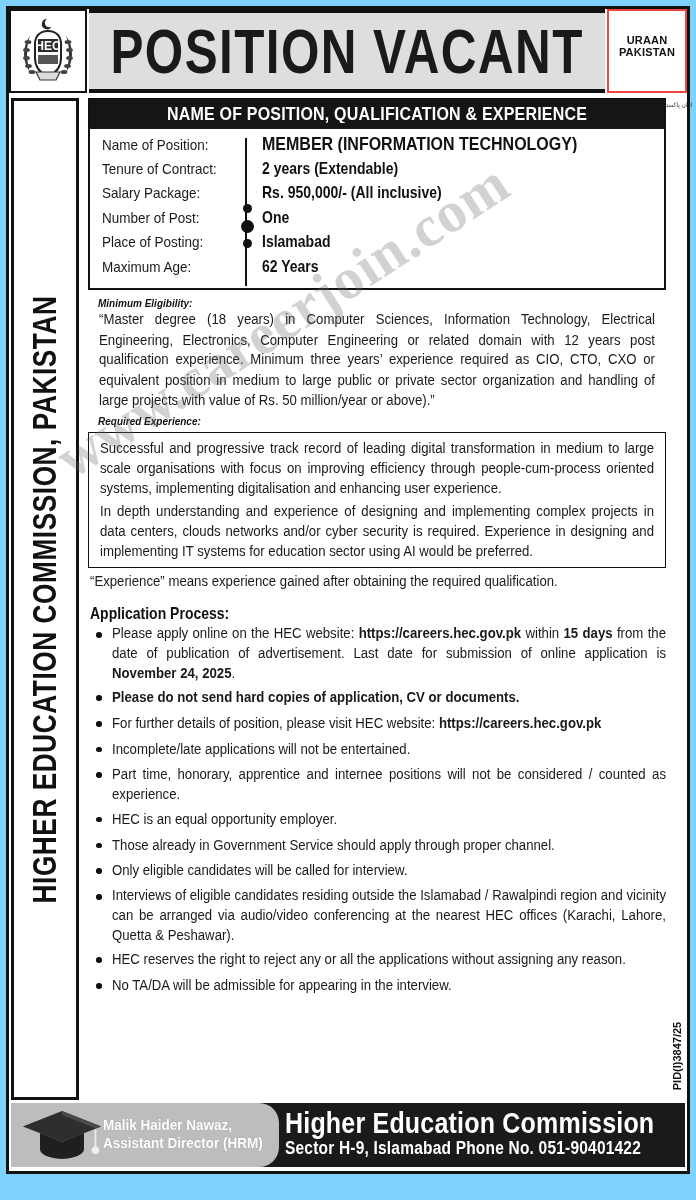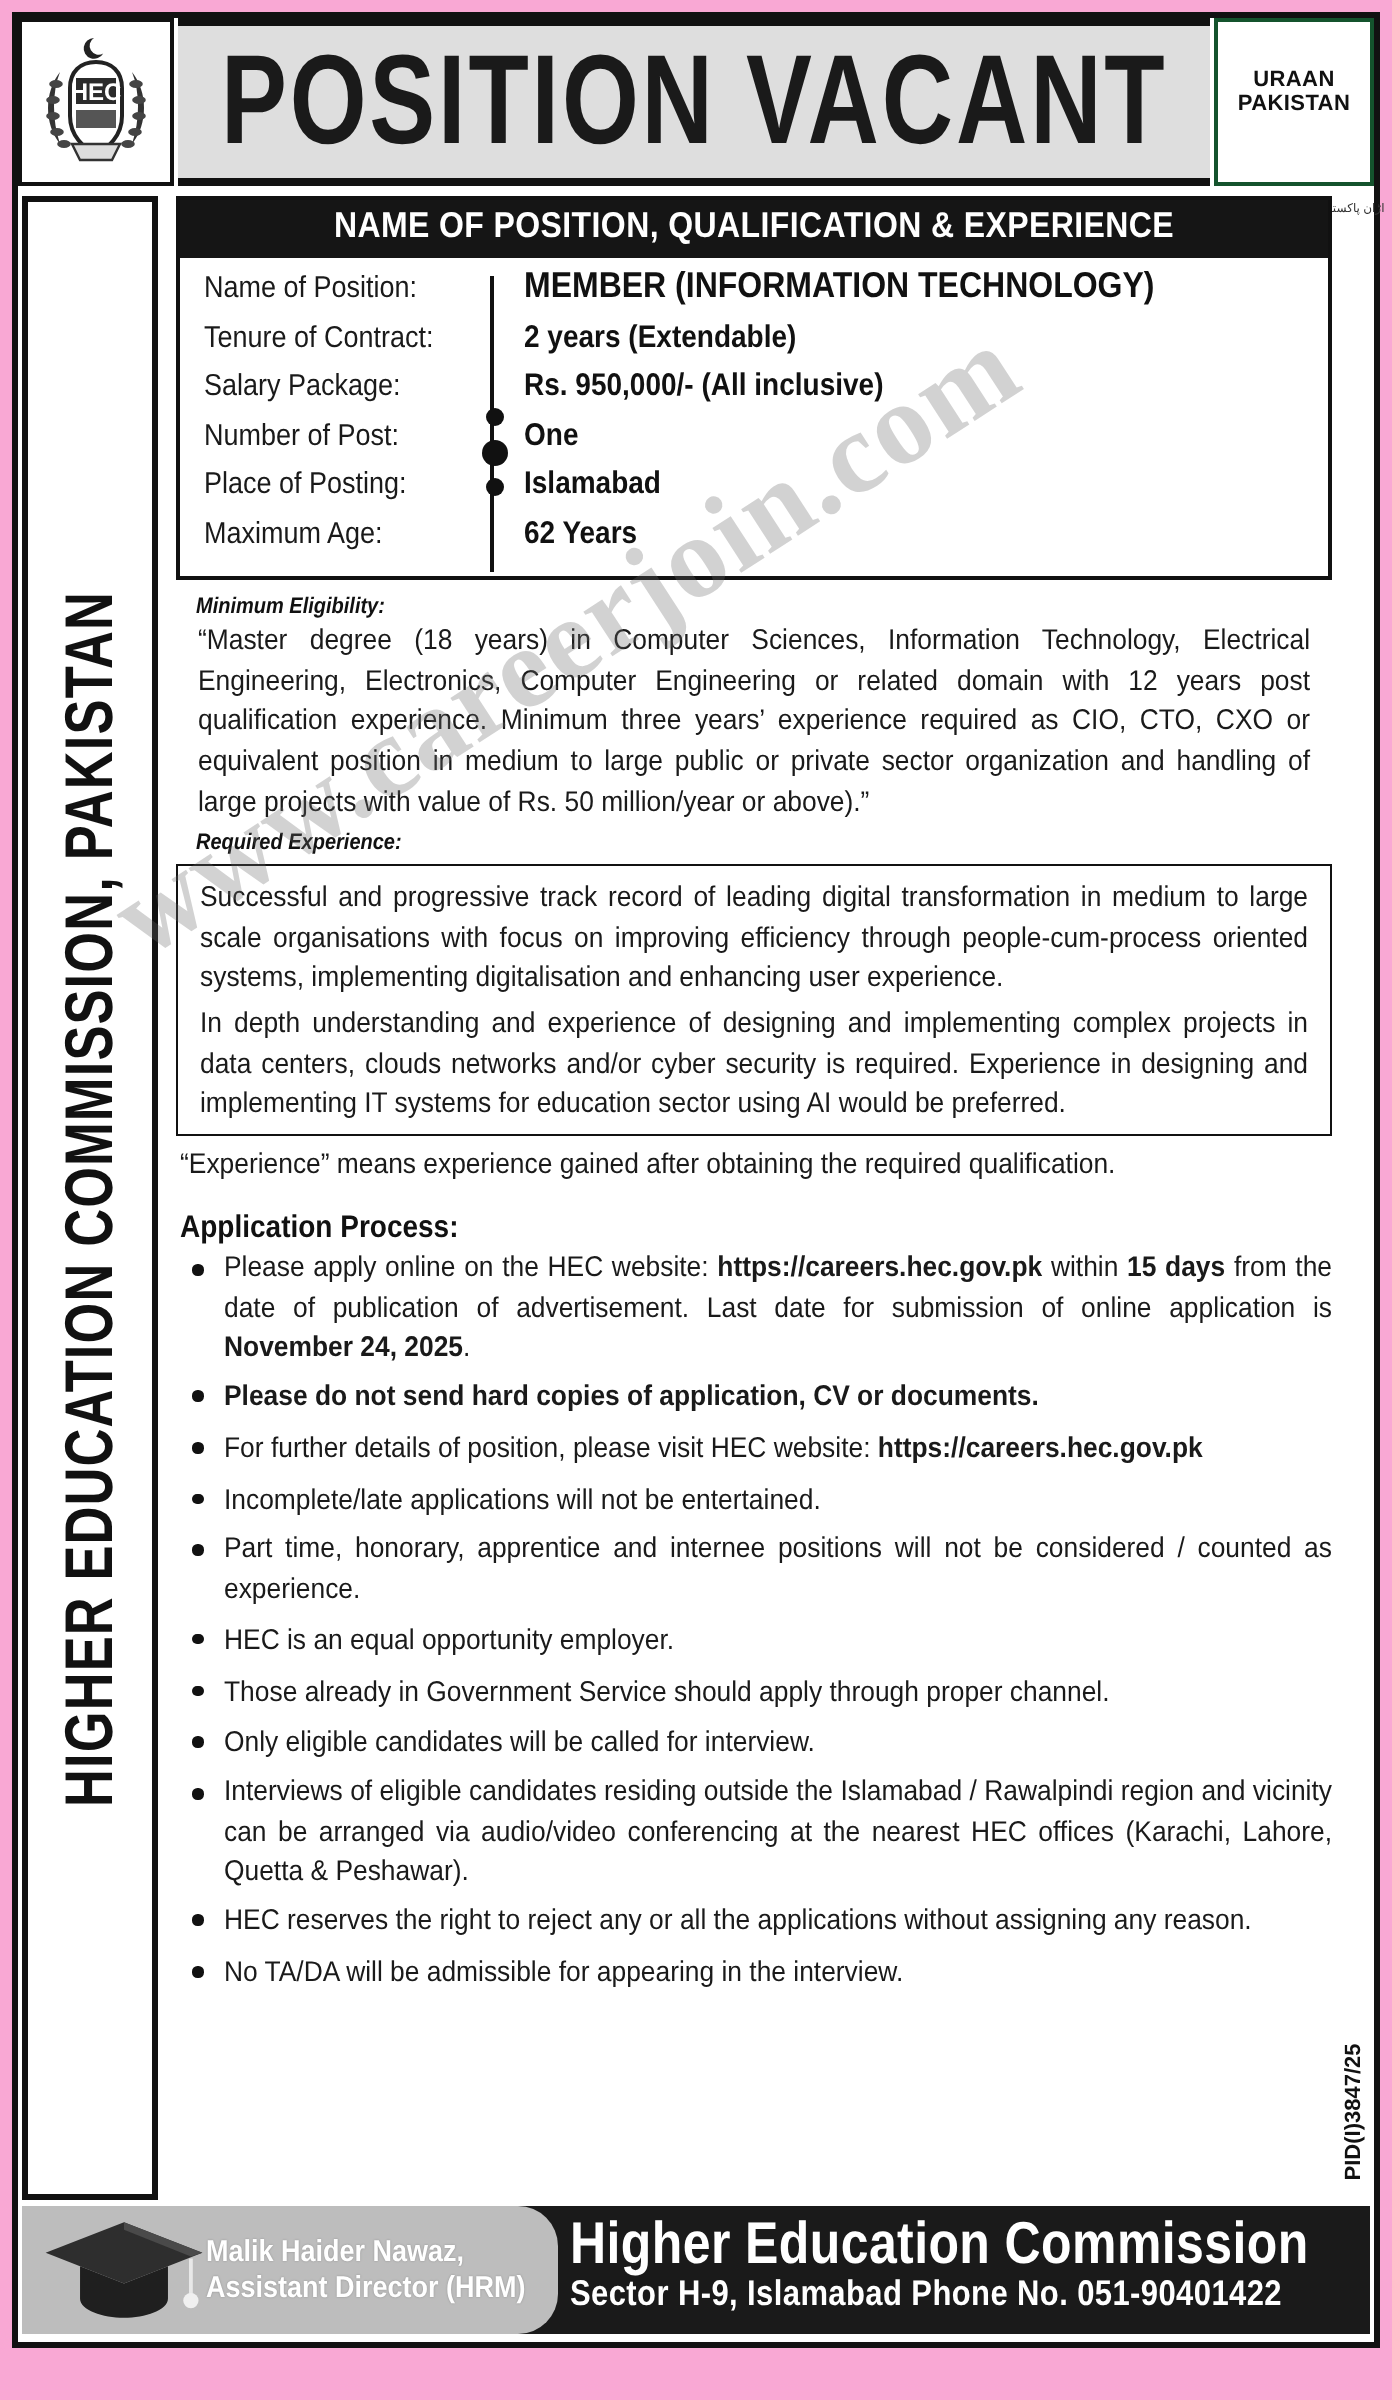--- a/index.html
+++ b/index.html
@@ -5,21 +5,21 @@
   * { box-sizing: border-box; margin: 0; padding: 0; }
   html, body {
     width: 696px; height: 1200px;
     background: #ffffff;
     font-family: "Liberation Sans", sans-serif;
     -webkit-font-smoothing: antialiased;
   }
   #page {
     position: relative;
     width: 696px; height: 1200px;
-    background: #f9a8d4;
+    background: #7dd3fc;
     overflow: hidden;
   }
 
   
   .outer-frame {
     position: absolute;
     left: 6px; top: 6px;
     width: 684px; height: 1168px;
     border: 3px solid #111;
     background: #fff;
@@ -52,21 +52,21 @@
     font-size: 52px;
     font-weight: bold;
     letter-spacing: 1.5px;
     color: #1a1a1a;
     font-family: "Liberation Sans", sans-serif;
     transform: scaleY(1.22) scaleX(0.95);
     line-height: 1;
   }
   .logo-box-right {
     width: 80px;
-    border: 2px solid #14532d;
+    border: 2px solid #ef4444;
     background: #fff;
     flex: 0 0 80px;
     display: flex; flex-direction: column;
     align-items: center; justify-content: center;
     padding: 2px;
     gap: 40px;
   }
   .uraan-bird { width: 46px; height: 26px; }
   .uraan-name {
     font-size: 11px; font-weight: bold; line-height: 1.05;

